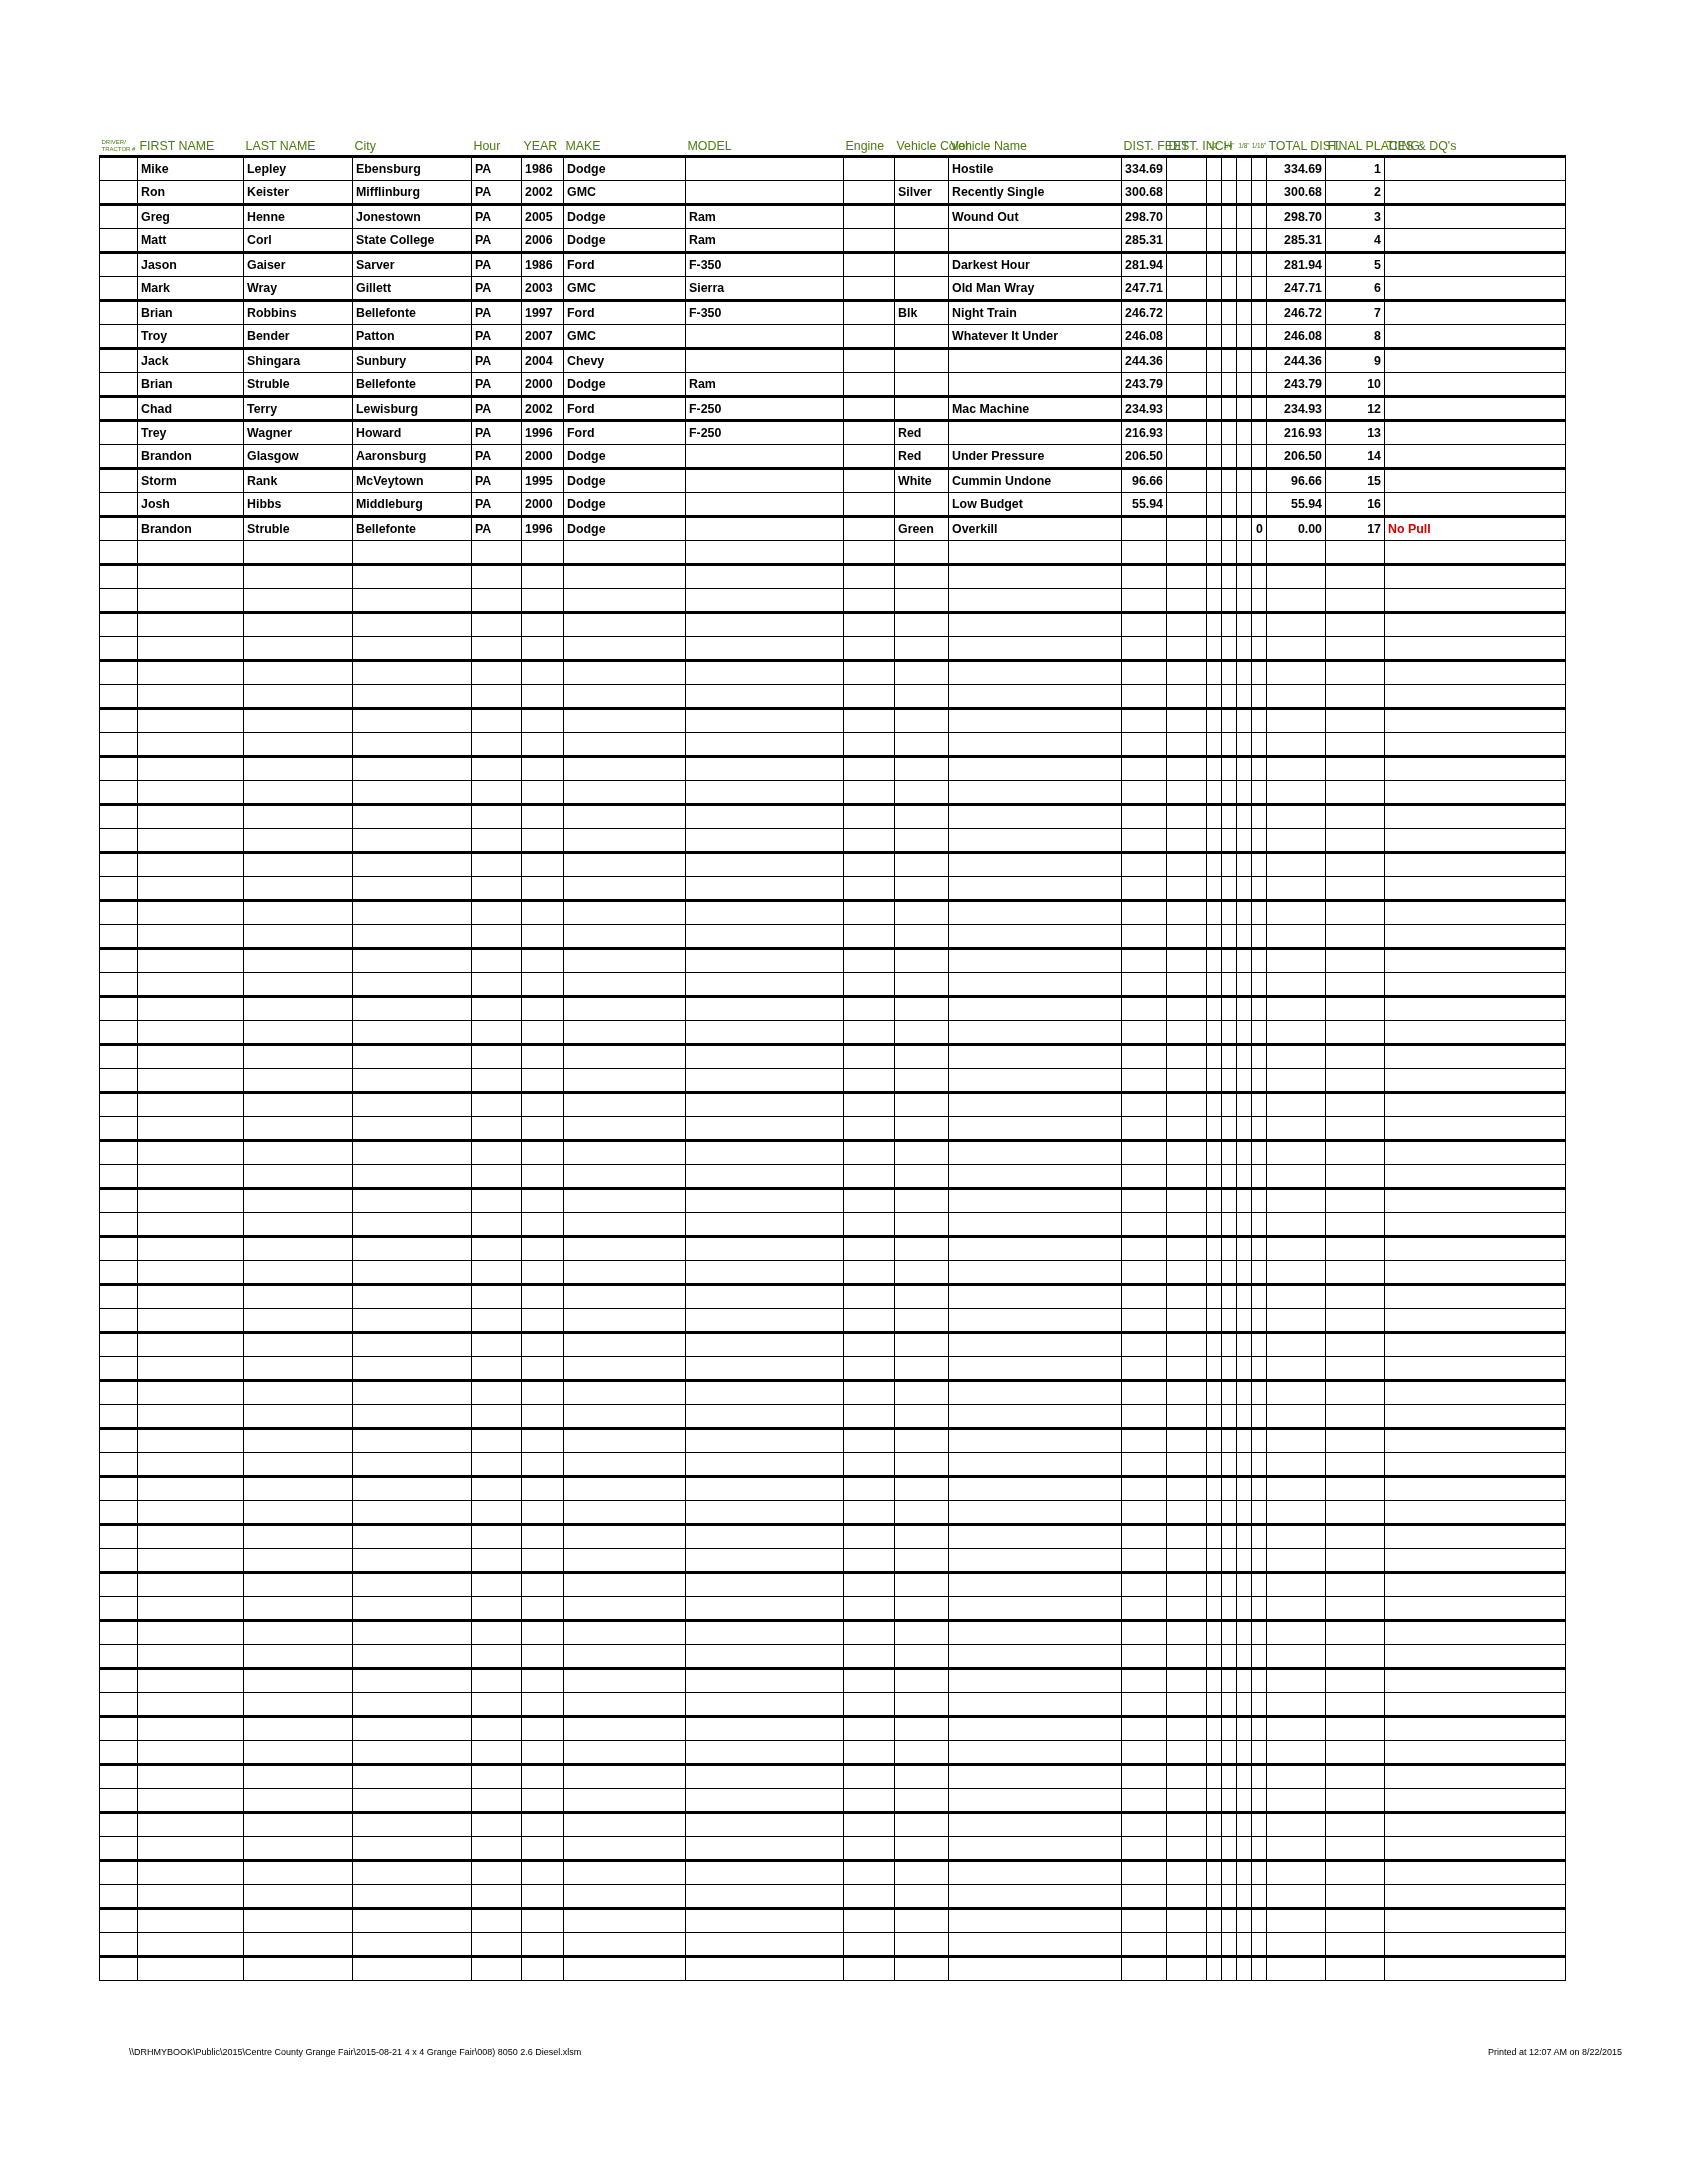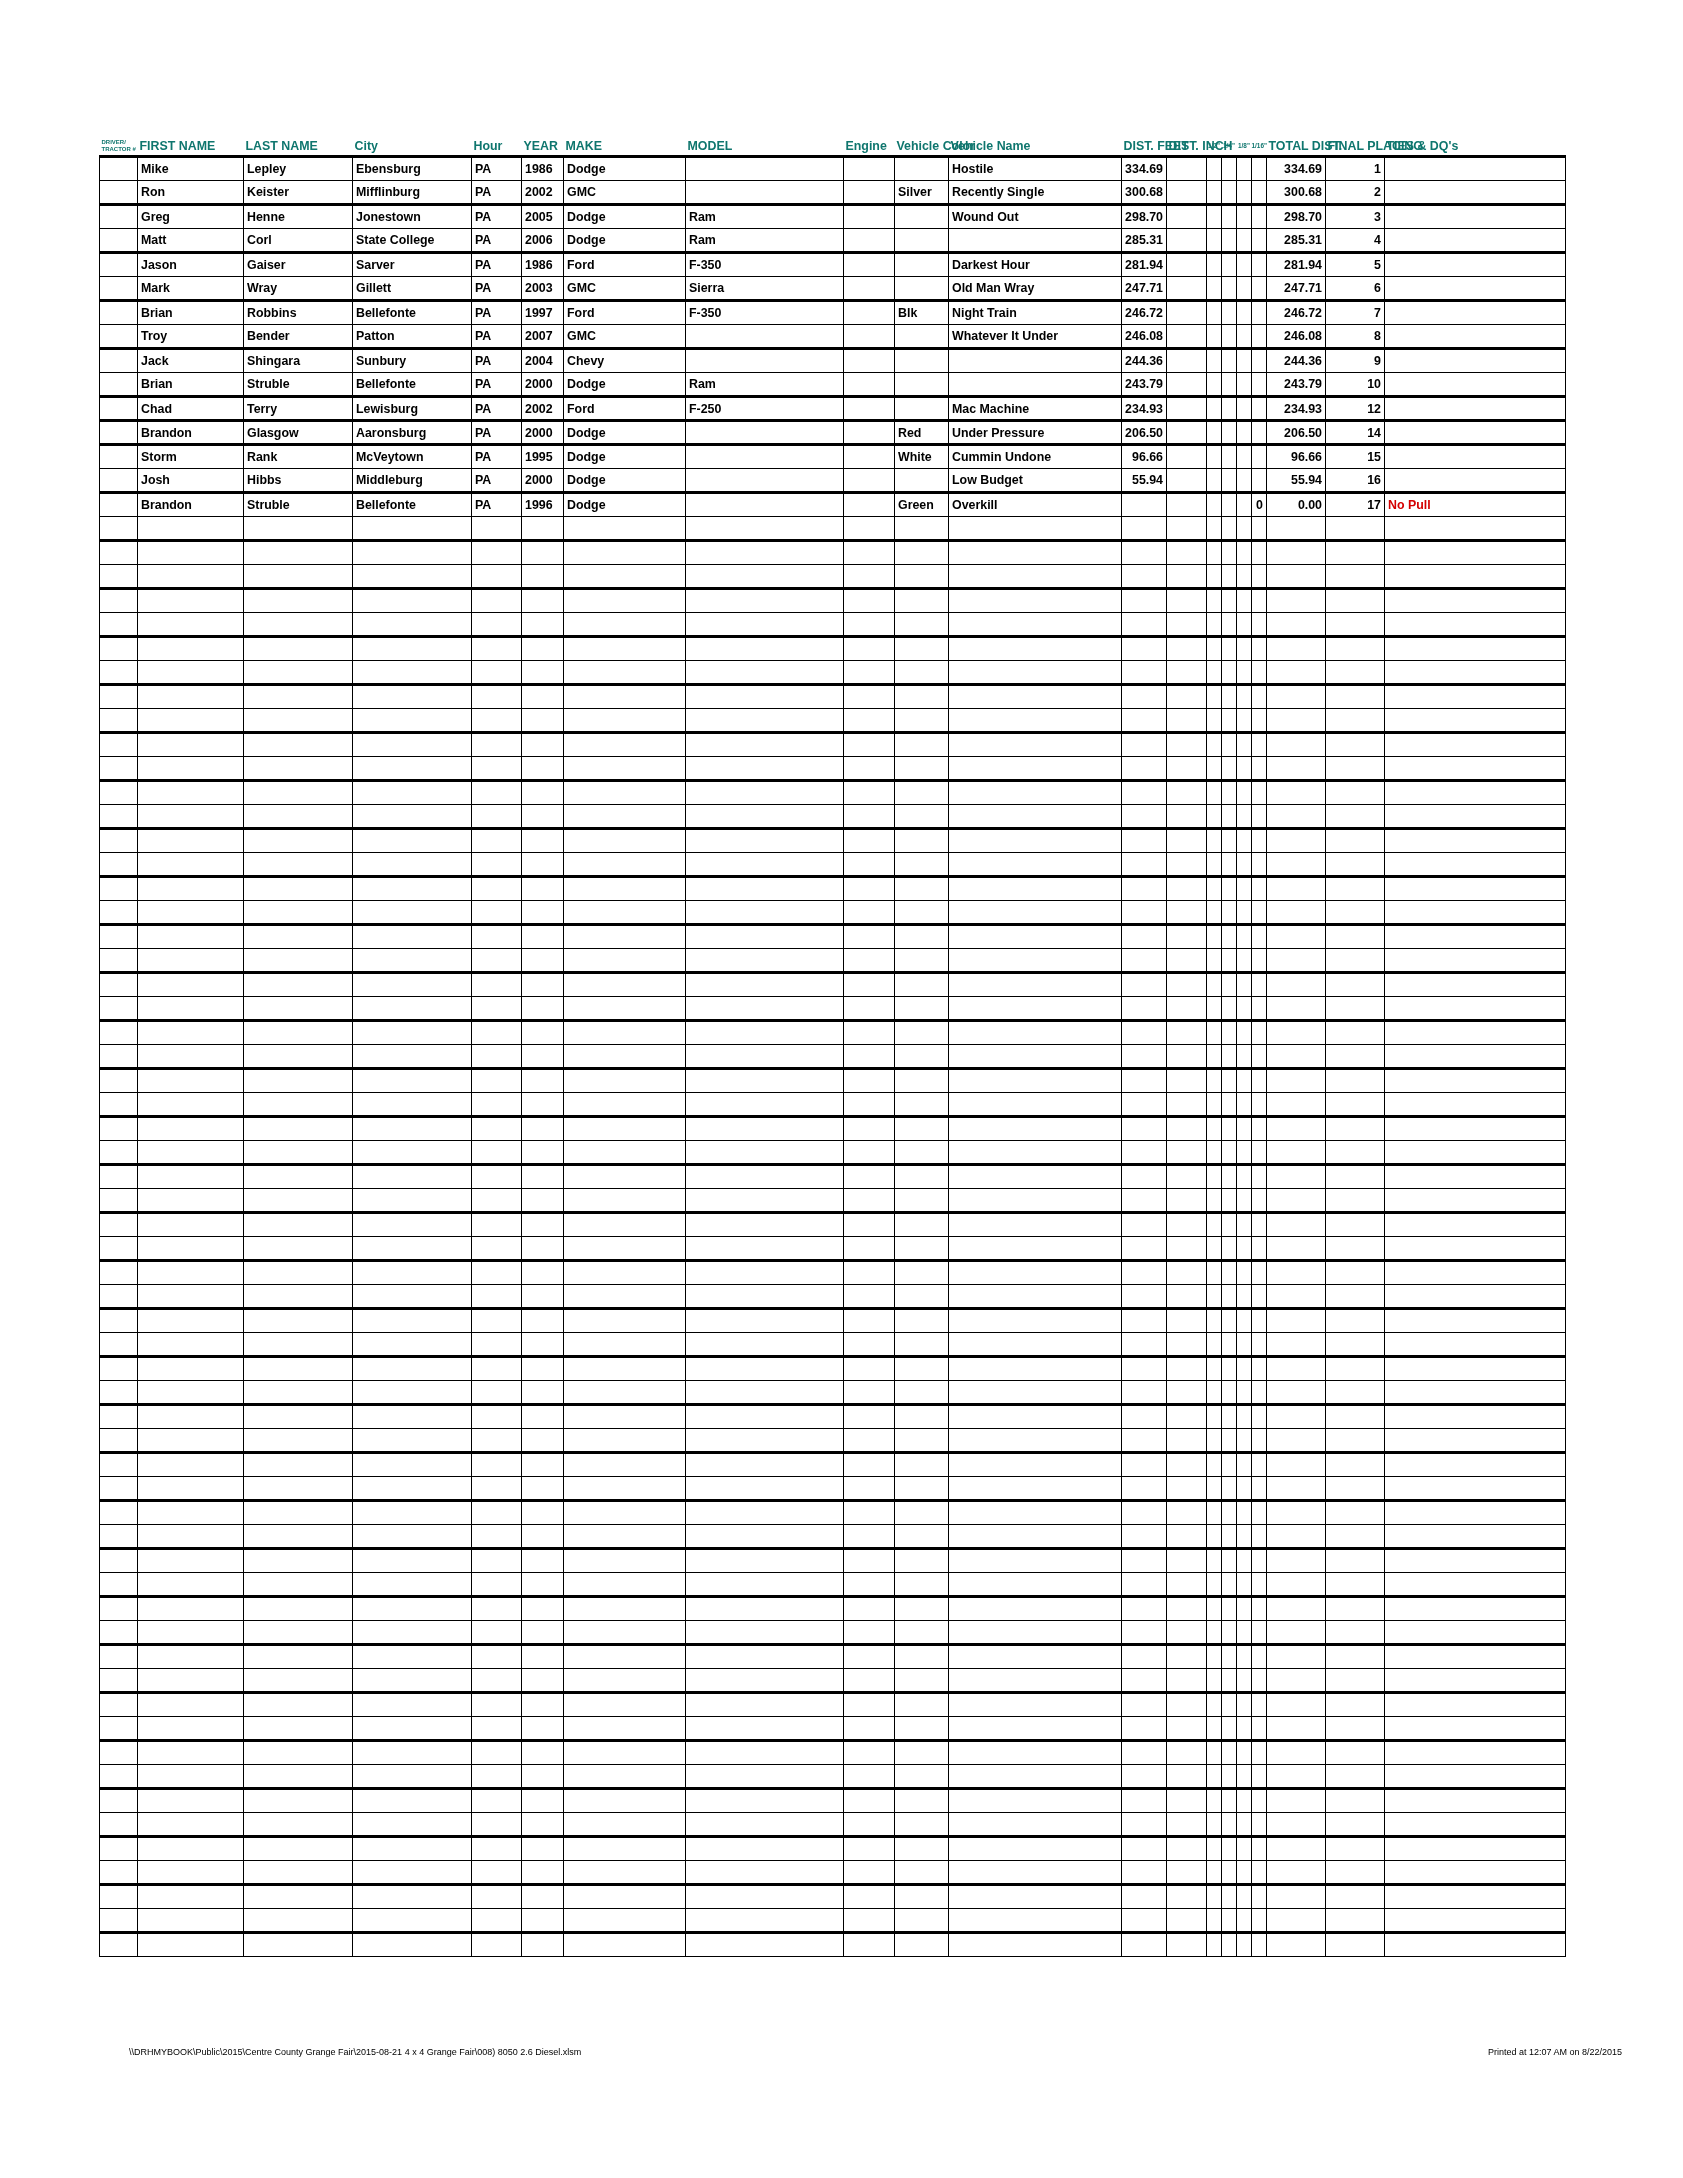--- a/index.html
+++ b/index.html
@@ -3,21 +3,21 @@
 <meta charset="utf-8">
 <style>
   * { margin:0; padding:0; box-sizing:border-box; }
   html,body { width:1683px; height:2178px; background:#ffffff;
     font-family:"Liberation Sans", sans-serif; position:relative; }
   .title-block { position:absolute; top:34px; left:99px; width:1465px; text-align:center; }
   .title-line { font-size:15px; font-weight:bold; color:#000; line-height:19px; }
   table.sheet { position:absolute; left:99px; top:139px; width:1465px;
     border-collapse:collapse; table-layout:fixed; }
   thead th { border:none; vertical-align:bottom; text-align:left;
-    font-weight:bold; font-size:12.4px; color:#0f766e; padding:0 2px 2px 2px;
+    font-weight:normal; font-size:12.4px; color:#4d7c0f; padding:0 2px 2px 2px;
     line-height:13px; white-space:nowrap; overflow:visible; }
   thead tr { border-bottom:3px solid #000; }
   thead th.tiny { font-size:6px; line-height:7px; }
   thead th.frac { font-size:6.4px; text-align:center; padding:0 0 3px 0; }
   thead th.ctr { text-align:center; }
   tbody td { border:1px solid #000; height:24px; font-size:12.4px; font-weight:bold;
     color:#000; padding:0 3px; white-space:nowrap; overflow:hidden; vertical-align:middle; }
   tbody tr.thick td { border-bottom-width:3px; }
   td.num { text-align:right; }
   td.red { color:#d40000; }
@@ -314,20 +314,42 @@
         <td class="num">234.93</td>
         <td class="num"></td>
         <td class="num"></td>
         <td class="num"></td>
         <td class="num"></td>
         <td class="num"></td>
         <td class="num">234.93</td>
         <td class="num">12</td>
         <td></td>
       </tr>
+      <tr>
+        <td></td>
+        <td>Trey</td>
+        <td>Wagner</td>
+        <td>Howard</td>
+        <td>PA</td>
+        <td>1996</td>
+        <td>Ford</td>
+        <td>F-250</td>
+        <td></td>
+        <td>Red</td>
+        <td></td>
+        <td class="num">216.93</td>
+        <td class="num"></td>
+        <td class="num"></td>
+        <td class="num"></td>
+        <td class="num"></td>
+        <td class="num"></td>
+        <td class="num">216.93</td>
+        <td class="num">13</td>
+        <td></td>
+      </tr>
       <tr class="thick">
         <td></td>
         <td>Brandon</td>
         <td>Glasgow</td>
         <td>Aaronsburg</td>
         <td>PA</td>
         <td>2000</td>
         <td>Dodge</td>
         <td></td>
         <td></td>

